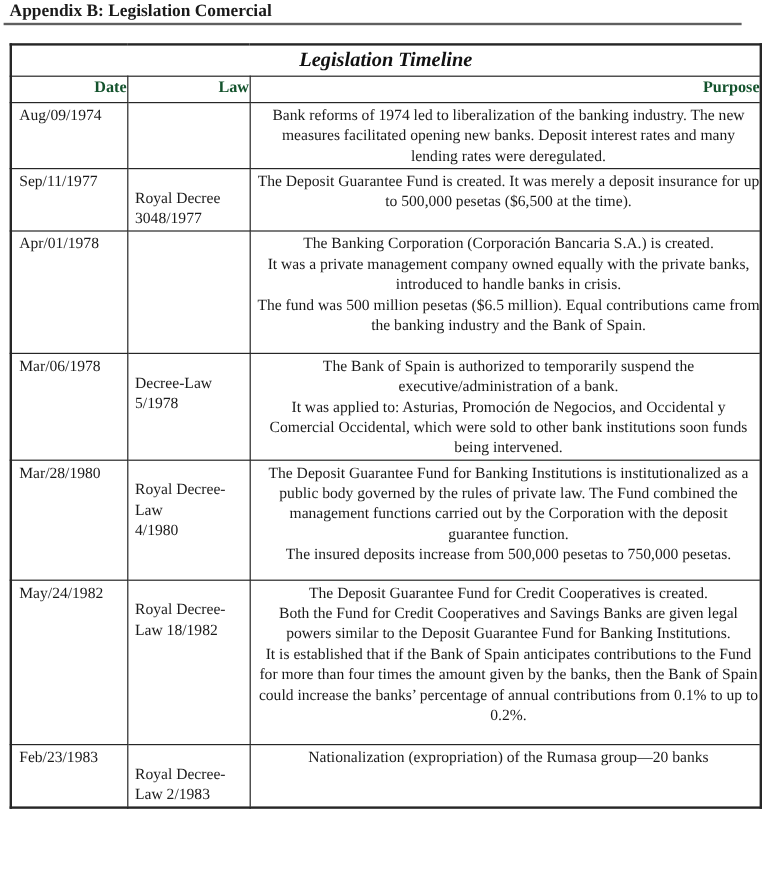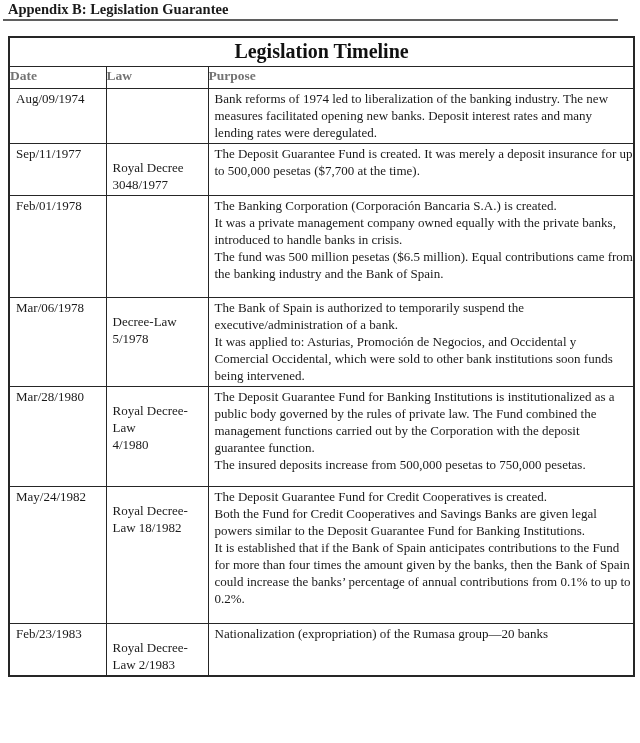--- a/index.html
+++ b/index.html
@@ -44,58 +44,60 @@
   }
   table.legislation td, table.legislation th {
     border: 1px solid #262626;
     vertical-align: top;
     overflow: hidden;
   }
   th.table-title {
     text-align: center;
     vertical-align: middle;
     font-weight: bold;
-    font-size: 20px;
+    font-size: 17px;
     padding: 2px 0 3px 0;
     color: #111111;
+    font-style: italic;
   }
   th.col-header {
-    text-align: left;
+    text-align: right;
     vertical-align: middle;
     font-weight: bold;
     font-size: 13.5px;
     padding: 1px 0 3px 0;
-    color: #737373;
+    color: #14532d;
   }
   td.cell-date {
     font-size: 13px;
     line-height: 17px;
     padding: 1px 3px 2px 6px;
     white-space: nowrap;
     margin-top: 39px;
   }
   td.cell-law {
     font-size: 13px;
     line-height: 17px;
     padding: 15px 3px 2px 6px;
     white-space: pre-line;
   }
   td.cell-purpose {
     font-size: 13px;
     line-height: 17px;
     padding: 1px 0 2px 6px;
     white-space: pre-line;
+    text-align: center;
   }
 </style>
 </head>
 <body>
 
 <div class="page">
 
-  <div class="appendix-heading">Appendix B: Legislation Guarantee</div>
+  <div class="appendix-heading">Appendix B: Legislation Comercial</div>
 
   <div class="heading-rule"></div>
 
   <table class="legislation">
     <colgroup>
       <col style="width:97px">
       <col style="width:102px">
       <col style="width:426px">
     </colgroup>
     <thead>
@@ -111,24 +113,24 @@
     <tbody>
       <tr style="height:54px">
         <td class="cell-date">Aug/09/1974</td>
         <td class="cell-law"></td>
         <td class="cell-purpose">Bank reforms of 1974 led to liberalization of the banking industry. The new measures facilitated opening new banks. Deposit interest rates and many lending rates were deregulated.</td>
       </tr>
       <tr style="height:34px">
         <td class="cell-date">Sep/11/1977</td>
         <td class="cell-law">Royal Decree
 3048/1977</td>
-        <td class="cell-purpose">The Deposit Guarantee Fund is created. It was merely a deposit insurance for up to 500,000 pesetas ($7,700 at the time).</td>
+        <td class="cell-purpose">The Deposit Guarantee Fund is created. It was merely a deposit insurance for up to 500,000 pesetas ($6,500 at the time).</td>
       </tr>
       <tr style="height:102px">
-        <td class="cell-date">Feb/01/1978</td>
+        <td class="cell-date">Apr/01/1978</td>
         <td class="cell-law"></td>
         <td class="cell-purpose">The Banking Corporation (Corporación Bancaria S.A.) is created.
 It was a private management company owned equally with the private banks, introduced to handle banks in crisis.
 The fund was 500 million pesetas ($6.5 million). Equal contributions came from the banking industry and the Bank of Spain.</td>
       </tr>
       <tr style="height:85px">
         <td class="cell-date">Mar/06/1978</td>
         <td class="cell-law">Decree-Law
 5/1978</td>
         <td class="cell-purpose">The Bank of Spain is authorized to temporarily suspend the executive/administration of a bank.

